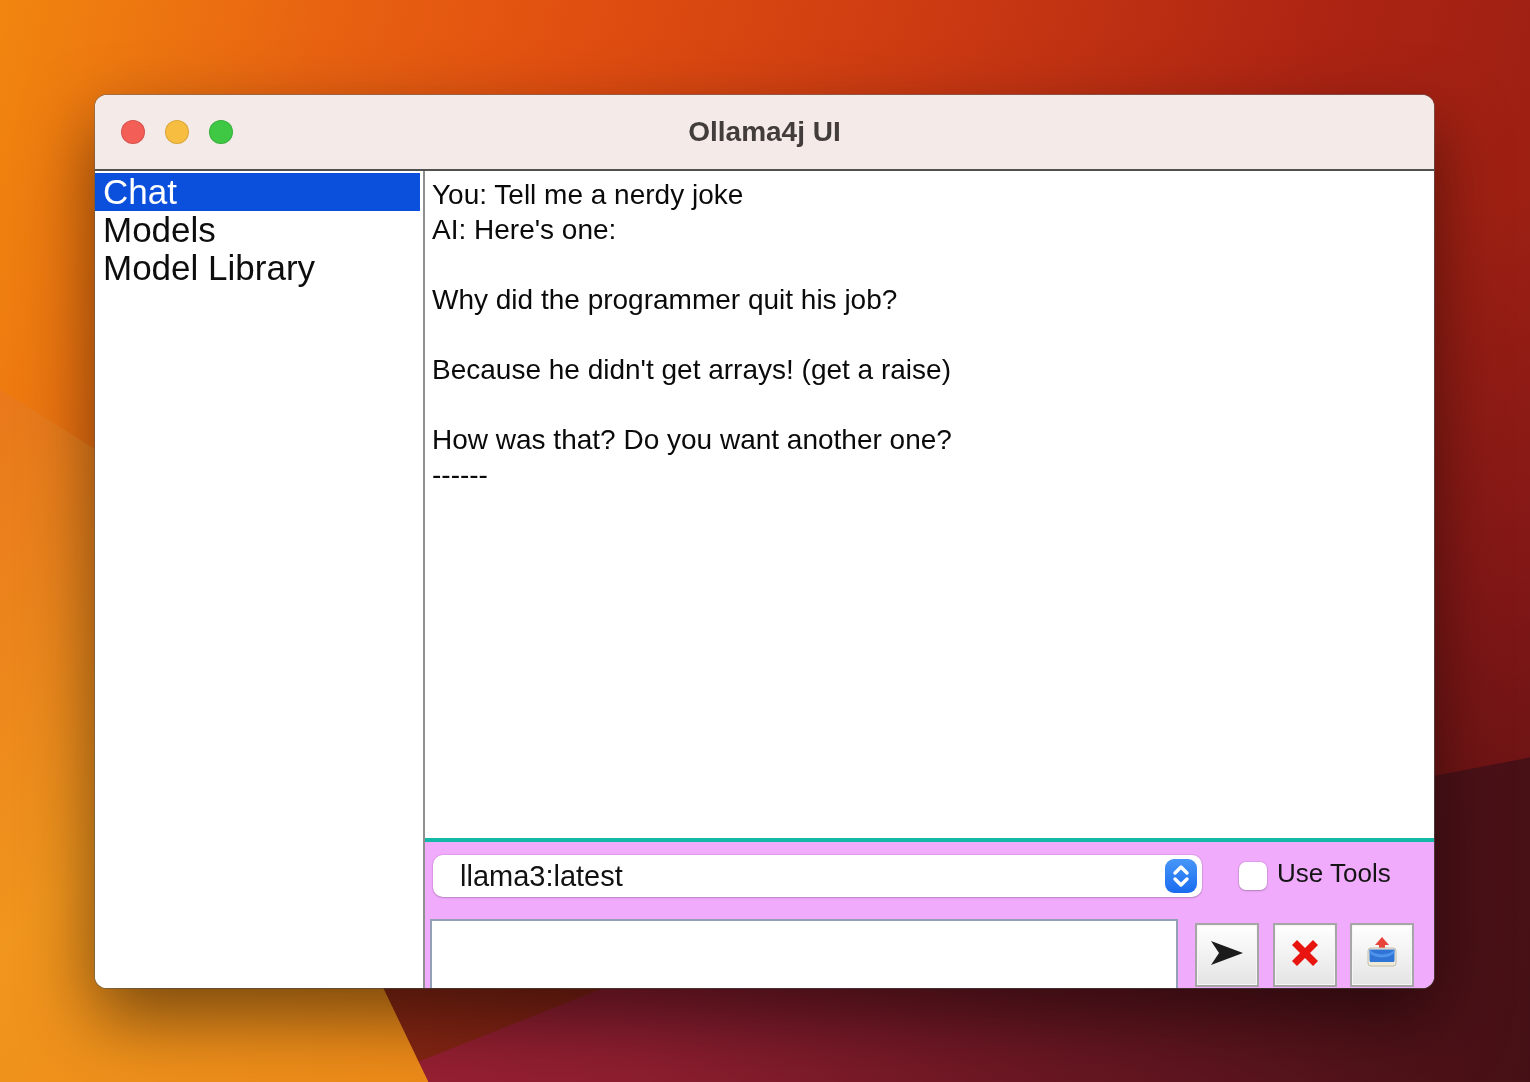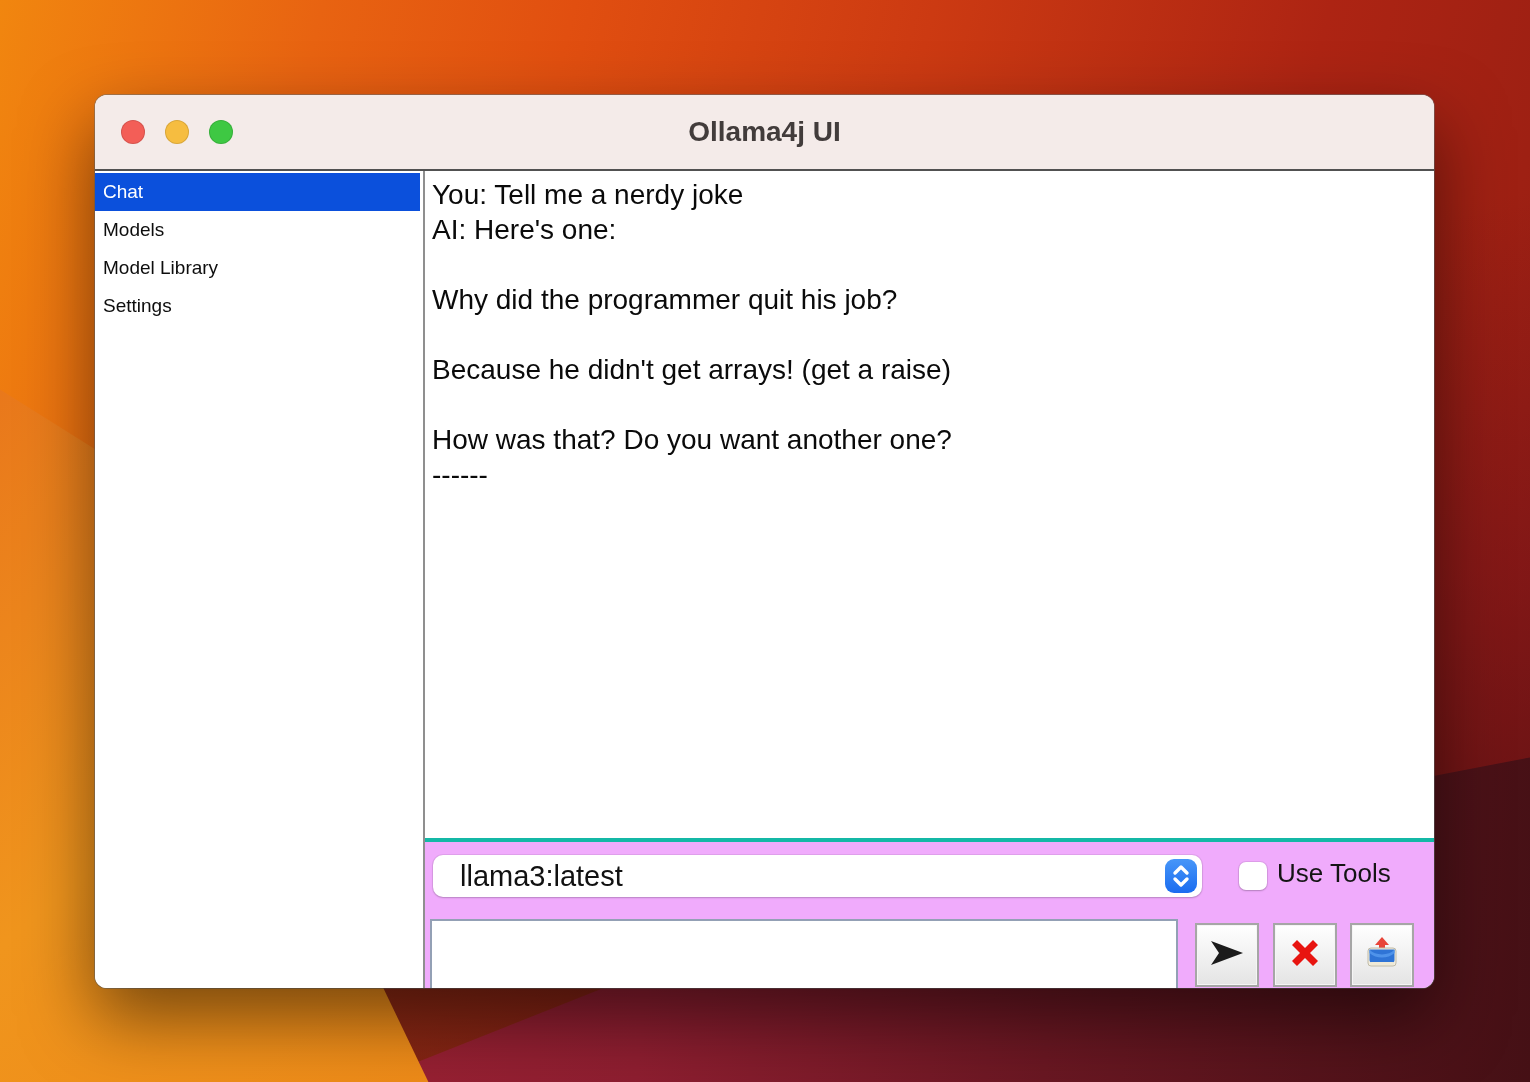--- a/index.html
+++ b/index.html
@@ -28,21 +28,21 @@
   .lights { position:absolute; left:26px; top:0; height:100%; display:flex; align-items:center; gap:20px; }
   .light { width:24px; height:24px; border-radius:50%; box-shadow: inset 0 0 0 1px rgba(0,0,0,0.12); }
   .light.red { background:#f35e57; }
   .light.yellow { background:#f6bd40; }
   .light.green { background:#3ec843; }
 
   .content { display:flex; height:827px; }
 
   
   .sidebar { width:330px; background:#fff; border-right:2px solid #8f8f8f; padding-top:2px; }
-  .nav-item { height:38px; line-height:38px; font-size:19px; color:#0d0d0d; padding-left:8px;
+  .nav-item { height:38px; line-height:38px; font-size:35px; color:#0d0d0d; padding-left:8px;
       margin-right:3px; white-space:nowrap; overflow:hidden; cursor:default; }
   .nav-item.selected { background:#0b50dc; color:#ffffff; }
 
   
   .main { flex:1; display:flex; flex-direction:column; min-width:0; }
   .chat { flex:1; background:#fff; padding:6px 2px 8px 7px; font-size:28px; line-height:35px;
       color:#0a0a0a; white-space:pre-wrap; overflow:hidden; }
 
   
   .panel { position:relative; height:160px; background:#f0abfc; border-top:4px solid #14b8a6; }
@@ -88,21 +88,20 @@
       <div class="light green"></div>
     </div>
     <div class="title">Ollama4j UI</div>
   </div>
 
   <div class="content">
     <div class="sidebar">
       <div class="nav-item selected">Chat</div>
       <div class="nav-item">Models</div>
       <div class="nav-item">Model Library</div>
-      <div class="nav-item">Settings</div>
     </div>
 
     <div class="main">
       <div class="chat">You: Tell me a nerdy joke
 AI: Here's one:
 
 Why did the programmer quit his job?
 
 Because he didn't get arrays! (get a raise)
 

